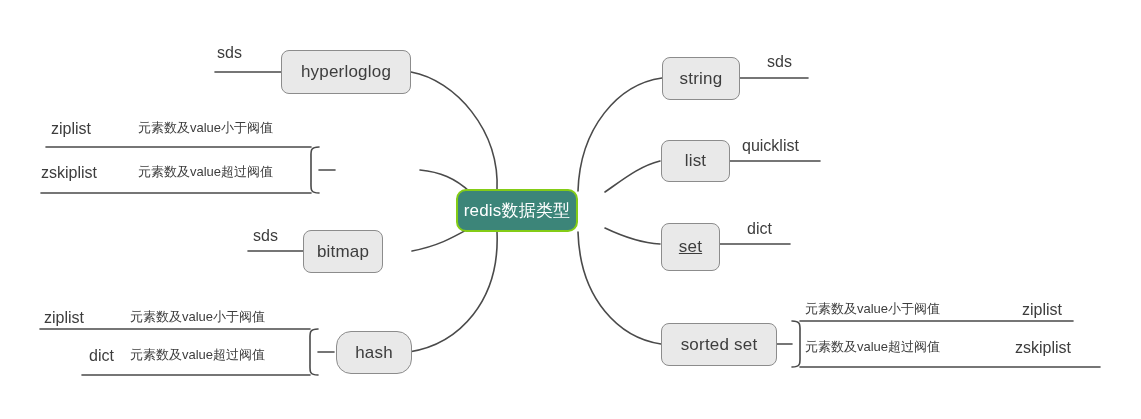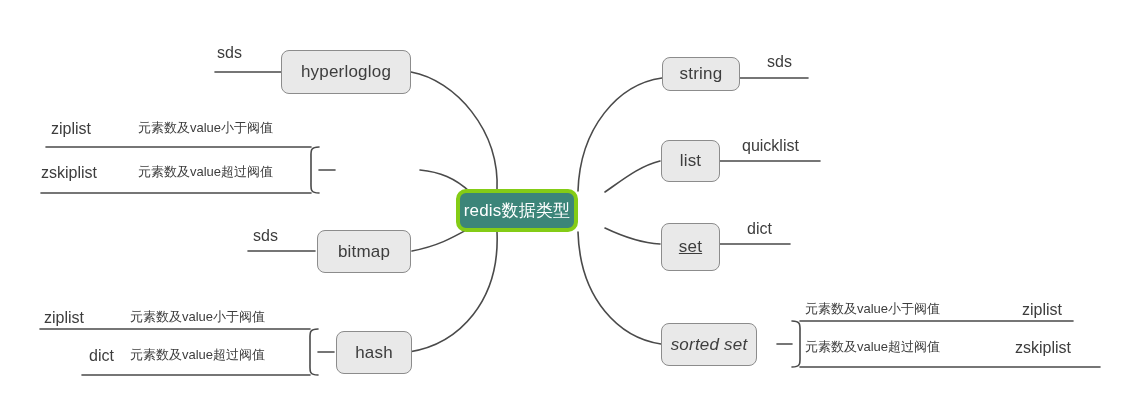--- a/index.html
+++ b/index.html
@@ -32,21 +32,21 @@
     background: #e9e9e9;
     border: 1px solid #8c8c8c;
     border-radius: 8px;
     color: #3d3d3d;
     font-size: 17px;
     white-space: nowrap;
     letter-spacing: 0.2px;
   }
   .node.root {
     background: #3c8579;
-    border: 4px solid #84cc16;
+    border: 2px solid #84cc16;
     border-radius: 10px;
     color: #ffffff;
     font-size: 17px;
   }
   .leaf-label {
     position: absolute;
     color: #3d3d3d;
     font-size: 16px;
     white-space: nowrap;
     line-height: 1;
@@ -108,41 +108,41 @@
 
   <div class="node root" style="left:456px; top:189px; width:122px; height:43px;">
     <span>redis数据类型</span>
   </div>
 
   <div class="node" style="left:281px; top:50px; width:130px; height:44px;">
     <span>hyperloglog</span>
   </div>
 
 
-  <div class="node" style="left:317px; top:230px; width:94px; height:43px;">
+  <div class="node" style="left:303px; top:230px; width:80px; height:43px;">
     <span>bitmap</span>
   </div>
 
-  <div class="node" style="left:336px; top:331px; width:76px; height:43px;">
+  <div class="node" style="left:336px; top:331px; width:76px; height:43px;border-radius:15px;">
     <span>hash</span>
   </div>
 
-  <div class="node" style="left:662px; top:57px; width:78px; height:34px;">
+  <div class="node" style="left:662px; top:57px; width:78px; height:43px;">
     <span>string</span>
   </div>
 
-  <div class="node" style="left:661px; top:140px; width:59px; height:42px;">
+  <div class="node" style="left:661px; top:140px; width:69px; height:42px;">
     <span>list</span>
   </div>
 
   <div class="node" style="left:661px; top:223px; width:59px; height:48px;text-decoration:underline;">
     <span>set</span>
   </div>
 
-  <div class="node" style="left:661px; top:323px; width:96px; height:43px;font-style:italic;">
+  <div class="node" style="left:661px; top:323px; width:116px; height:43px;">
     <span>sorted set</span>
   </div>
 
   <div class="leaf-label" style="left:217px; top:45px;">sds</div>
 
   <div class="leaf-label" style="left:51px; top:121px;">ziplist</div>
   <div class="leaf-label cjk" style="left:138px; top:121px;">元素数及value小于阀值</div>
 
   <div class="leaf-label" style="left:41px; top:165px;">zskiplist</div>
   <div class="leaf-label cjk" style="left:138px; top:165px;">元素数及value超过阀值</div>

